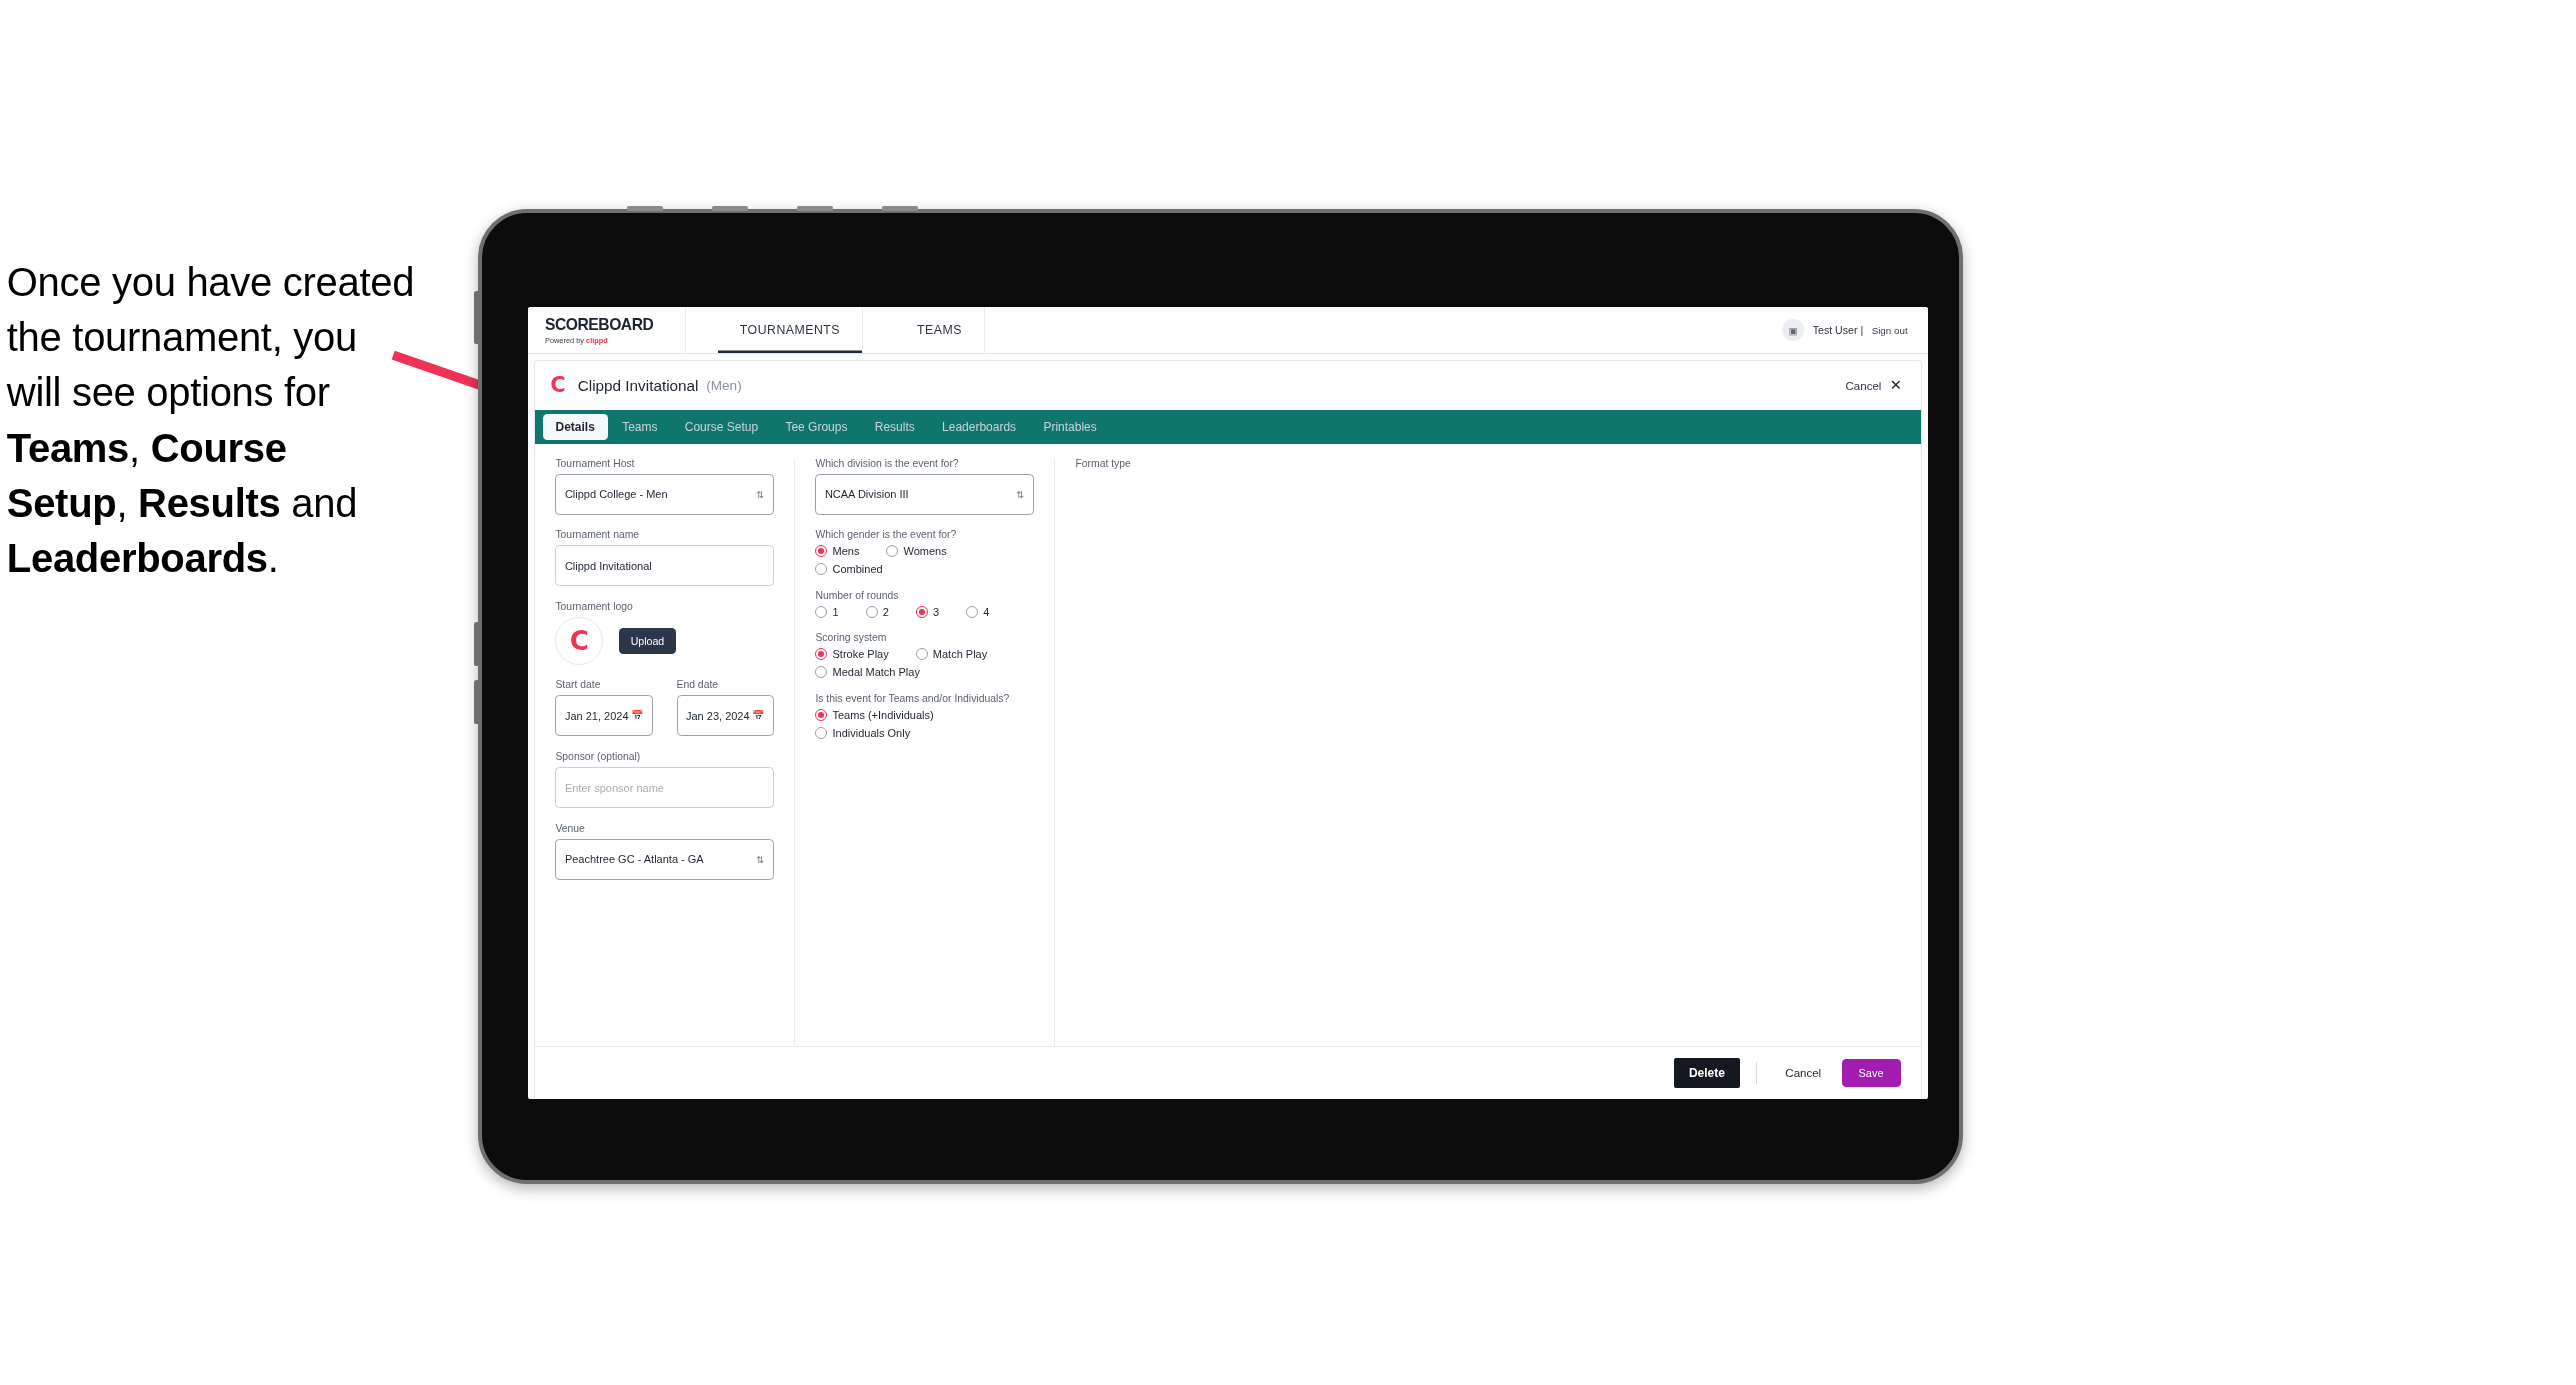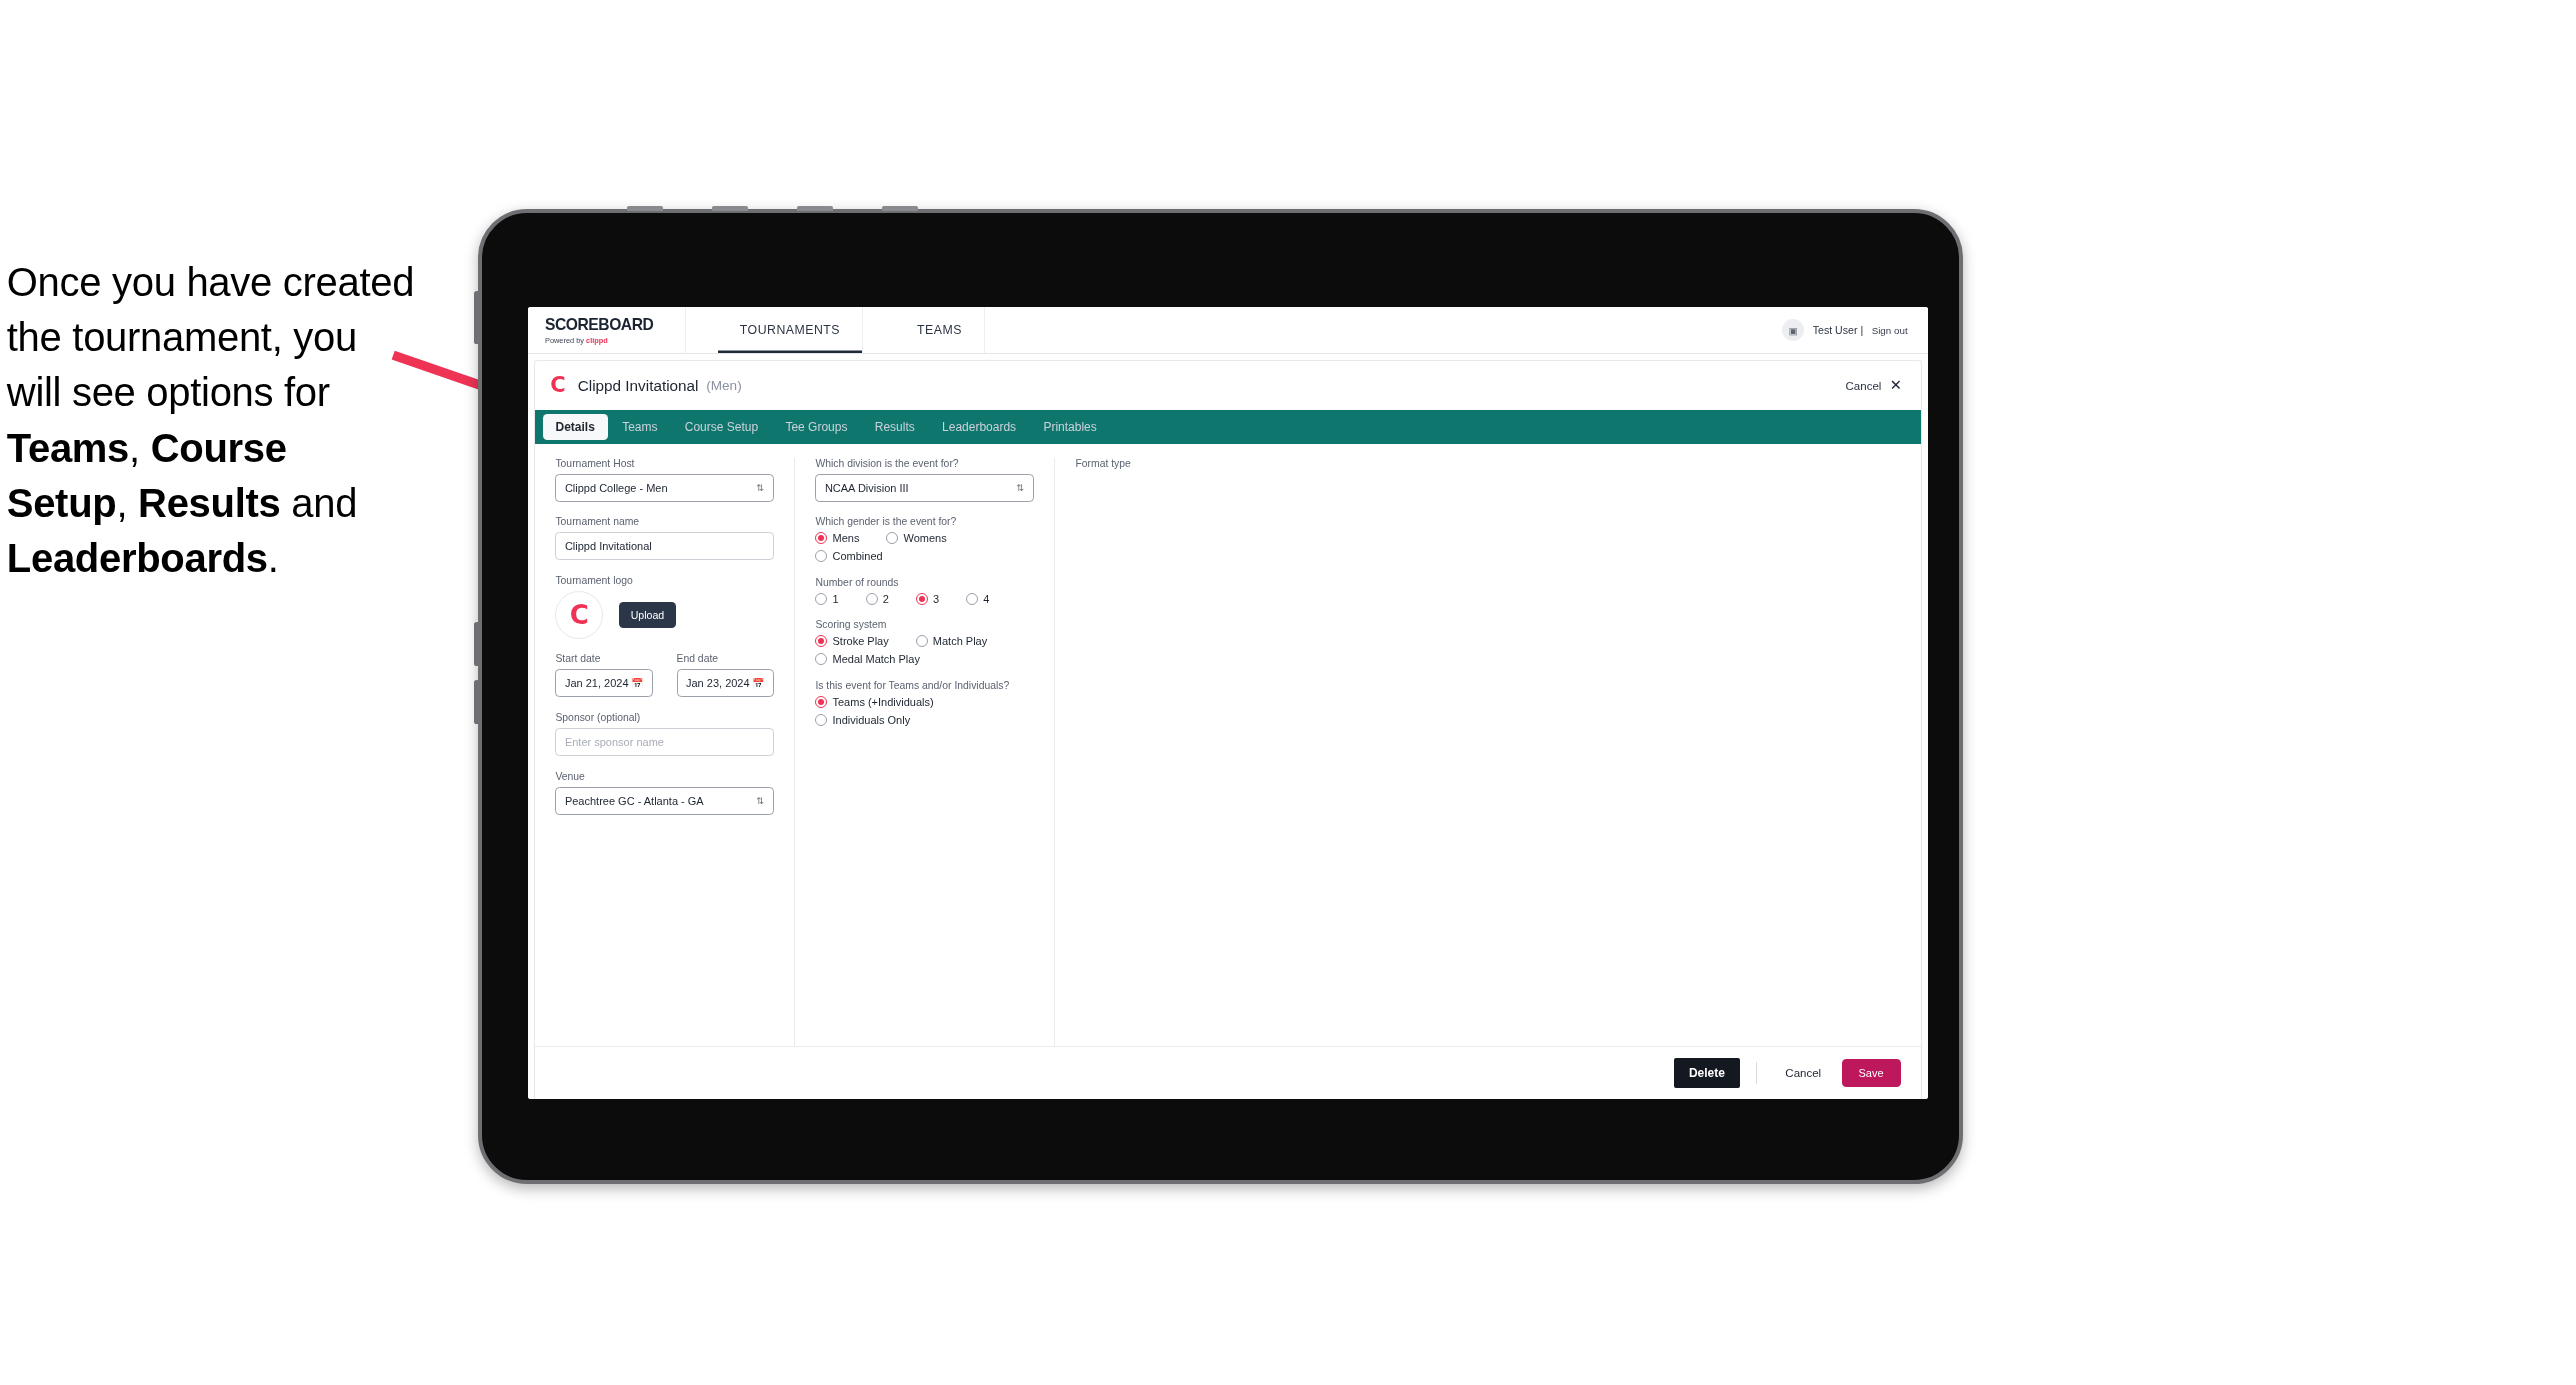--- a/index.html
+++ b/index.html
@@ -171,21 +171,21 @@
   #col-right  { flex: 1; }
 
   .field-label {
     font-size: 10.4px;
     color: #5b6270;
     margin-bottom: 5.1px;
   }
   .block { margin-bottom: 14.5px; }
 
   .input, .select {
-    height: 28px;
+    height: 41px;
     border: 0.9px solid #9ba1ab;
     border-radius: 4.3px;
     background: #fff;
     display: flex; align-items: center;
     padding: 0 8.5px;
     font-size: 11px;
     color: #1d2531;
     position: relative;
   }
   .input.light { border-color: #ccd0d6; }
@@ -250,21 +250,21 @@
     gap: 0;
   }
   .btn-dark {
     background: #141821; color: #fff;
     font-size: 12px; font-weight: 700;
     padding: 7.7px 15.3px; border-radius: 2px; cursor: pointer;
   }
   #footer-div { width: 0.9px; height: 22px; background: #d8dbe0; margin: 0 15.3px; }
   .btn-text { font-size: 11.5px; color: #1d2531; cursor: pointer; padding: 0 13.6px; }
   .btn-pink {
-    background: #be185d; color: #fff;
+    background: #a21caf; color: #fff;
     font-size: 11px;
     padding: 7.7px 17px; border-radius: 4.3px; cursor: pointer; margin-left: 6.8px;
   }
 </style>
 </head>
 <body>
 
 <div id="annotation">
   <span>Once you have created the tournament, you will see options for </span><b>Teams</b><span>, </span><b>Course Setup</b><span>, </span><b>Results</b><span> and </span><b>Leaderboards</b><span>.</span>
 </div>

